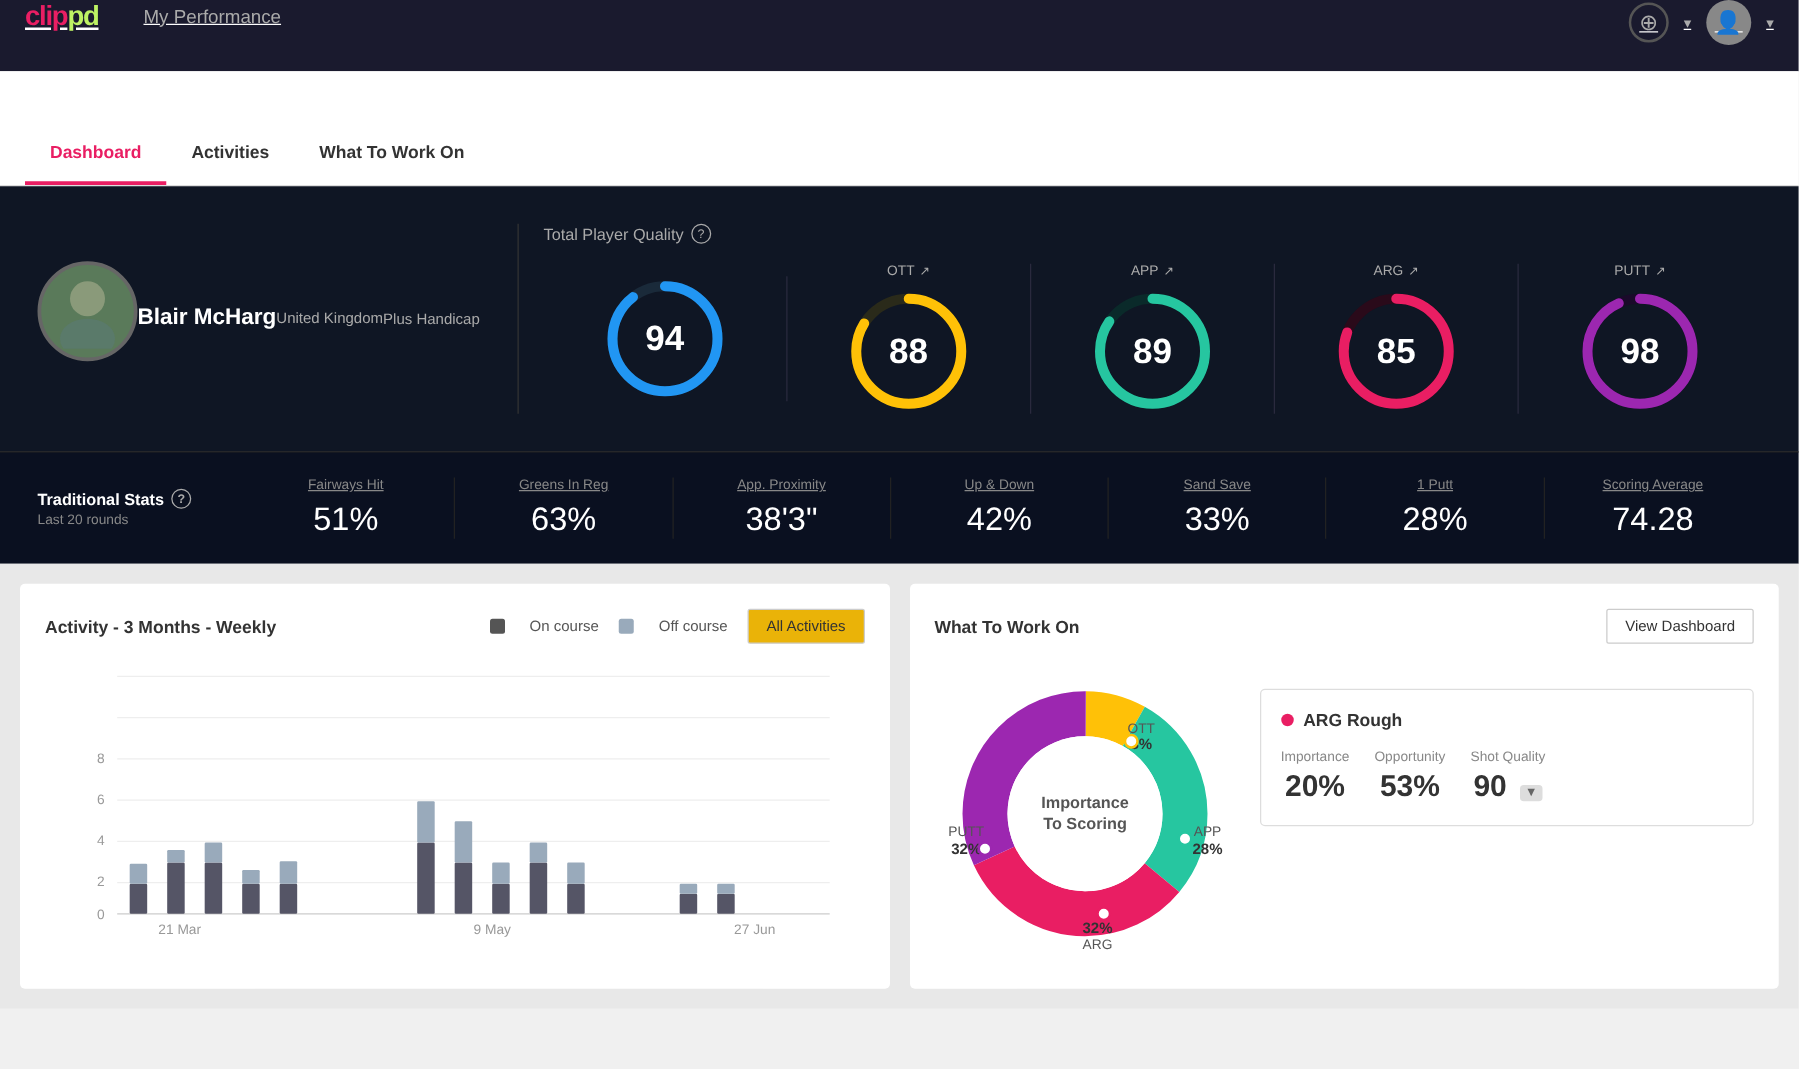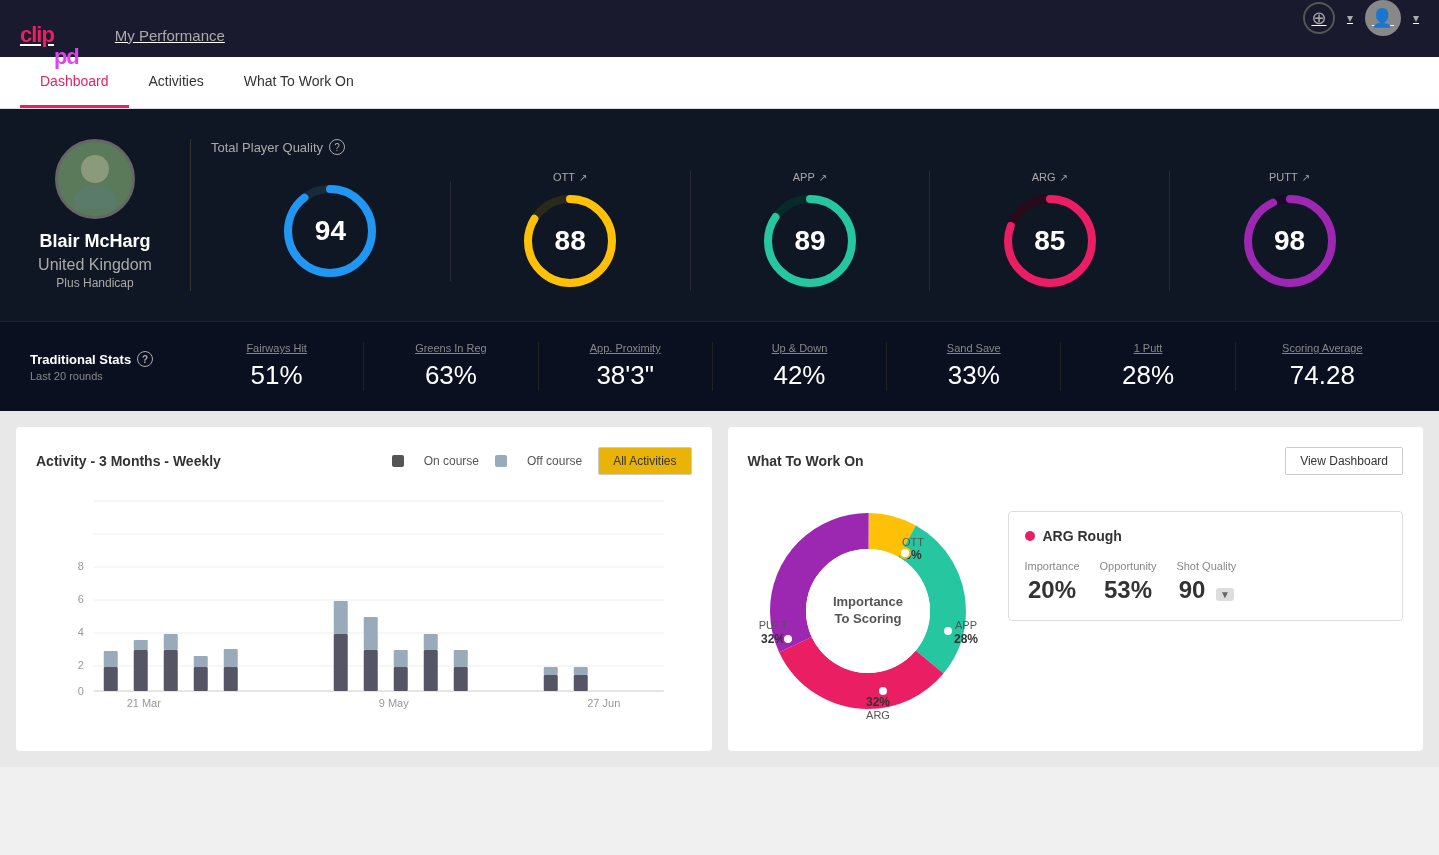--- a/index.html
+++ b/index.html
@@ -57,37 +57,38 @@
       display: flex;
       border-bottom: 1px solid #ddd;
       padding: 0 20px;
     }
     .nav-tab {
       padding: 16px 20px;
       font-size: 14px;
       color: #333;
       cursor: pointer;
       border-bottom: 3px solid transparent;
-      font-weight: 400;
+      font-weight: 700;
+      margin-top: 40px;
     }
     .nav-tab.active {
       color: #e91e63;
       border-bottom: 3px solid #e91e63;
     }
 
     
     .stats-banner {
       background: #0f1624;
       padding: 30px 30px;
       display: flex;
       gap: 0;
     }
     .player-info {
       display: flex;
-      flex-direction: column;
+      flex-direction: row;
       align-items: center;
       min-width: 160px;
       padding-right: 30px;
     }
     .player-avatar {
       width: 80px;
       height: 80px;
       border-radius: 50%;
       background: #5a7a5a;
       overflow: hidden;
@@ -96,21 +97,21 @@
       font-size: 30px;
       border: 3px solid #666;
     }
     .player-name {
       font-size: 18px;
       font-weight: bold;
       color: #fff;
       margin-bottom: 4px;
     }
     .player-country {
-      font-size: 16px;
+      font-size: 12px;
       color: #aaa;
       margin-bottom: 2px;
     }
     .player-handicap {
       font-size: 12px;
       color: #aaa;
     }
 
     
     .quality-section {
@@ -367,21 +368,21 @@
       margin-left: 4px;
     }
   </style>
 </head>
 <body>
 
 <div class="header">
   <div style="display:flex; align-items:center; gap:16px;">
     <div class="logo">
       <span style="color:#e91e63; font-size:22px; font-weight:900; letter-spacing:-1px;">clip</span>
-        <span style="color:#d946ef; font-size:22px; font-weight:900; letter-spacing:-1px;margin-top:44px;">pd</span>
+        <span style="color:#bef264; font-size:22px; font-weight:900; letter-spacing:-1px;">pd</span>
     </div>
     <span class="header-title">My Performance</span>
   </div>
   <div class="header-right">
     <button class="add-btn">
       <span>⊕</span>
     </button>
     <span style="color:#aaa; font-size:12px;">▾</span>
     <div class="avatar-btn">
       <span>👤</span>

